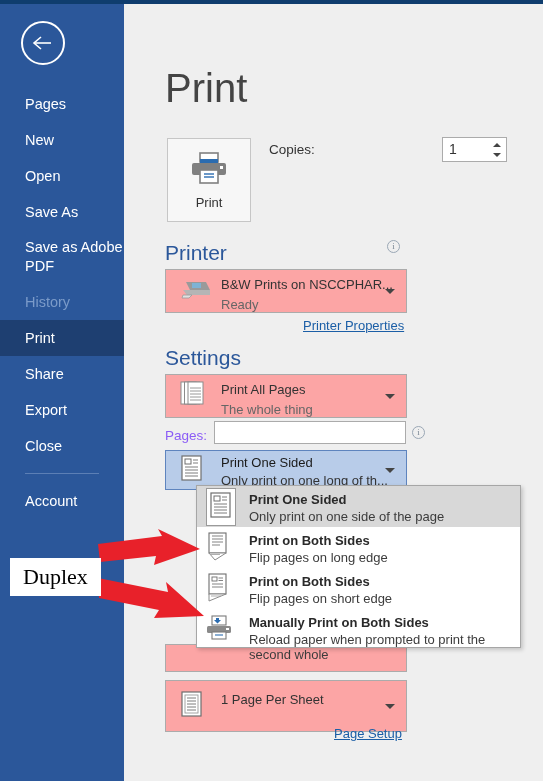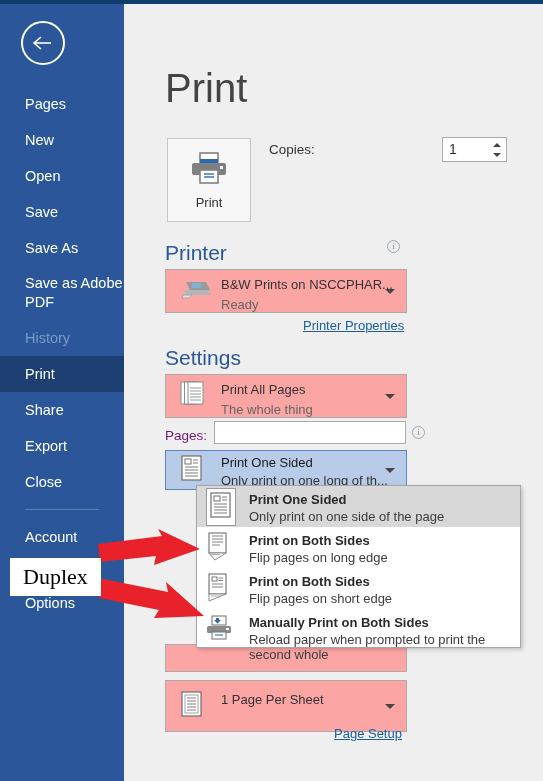--- a/index.html
+++ b/index.html
@@ -82,21 +82,21 @@
     width:0;height:0;border-left:5px solid transparent;border-right:5px solid transparent;border-top:5px solid #444; }
   .combo .cicon { position: absolute; left: 14px; top: 50%; transform: translateY(-50%); }
 
   .combo.sel { background: #B8CCE9; border: 1px solid #5E84BE; }
   .combo.sel .ctext { color: #1a1a1a; }
   .combo.sel .csub { color: #333; }
 
   .link {
     position: absolute; font-size: 13px; color: #1B5EA6; text-decoration: underline;
   }
-  .pages-label { position: absolute; left: 41px; top: 424px; font-size: 13.5px; color: #701a75; }
+  .pages-label { position: absolute; left: 41px; top: 424px; font-size: 13.5px; color: #8b5cf6; }
   .pages-input {
     position: absolute; left: 90px; top: 417px; width: 192px; height: 23px;
     background: #ffffff; border: 1px solid #ABABAB;
   }
 
   
   .dropdown {
     position: absolute; left: 196px; top: 485px; width: 325px; height: 163px;
     background: #ffffff; border: 1px solid #A6A6A6;
     box-shadow: 2px 2px 4px rgba(0,0,0,0.18);
@@ -131,21 +131,20 @@
       <svg width="22" height="16" viewBox="0 0 22 16">
         <path d="M9 2 L2 8 L9 14" fill="none" stroke="#fff" stroke-width="1.6"></path>
         <line x1="2" y1="8" x2="19" y2="8" stroke="#fff" stroke-width="1.6"></line>
       </svg>
     </div>
 
     <div class="navlist">
       <div class="navitem">Pages</div>
       <div class="navitem">New</div>
       <div class="navitem">Open</div>
-      <div class="navitem">Save</div>
       <div class="navitem">Save As</div>
       <div class="navitem two-line">Save as Adobe PDF</div>
       <div class="navitem dim">History</div>
       <div class="navitem active">Print</div>
       <div class="navitem">Share</div>
       <div class="navitem">Export</div>
       <div class="navitem">Close</div>
       <div class="navsep"></div>
       <div class="navitem">Account</div>
       <div class="navitem" style="margin-top:30px">Options</div>

